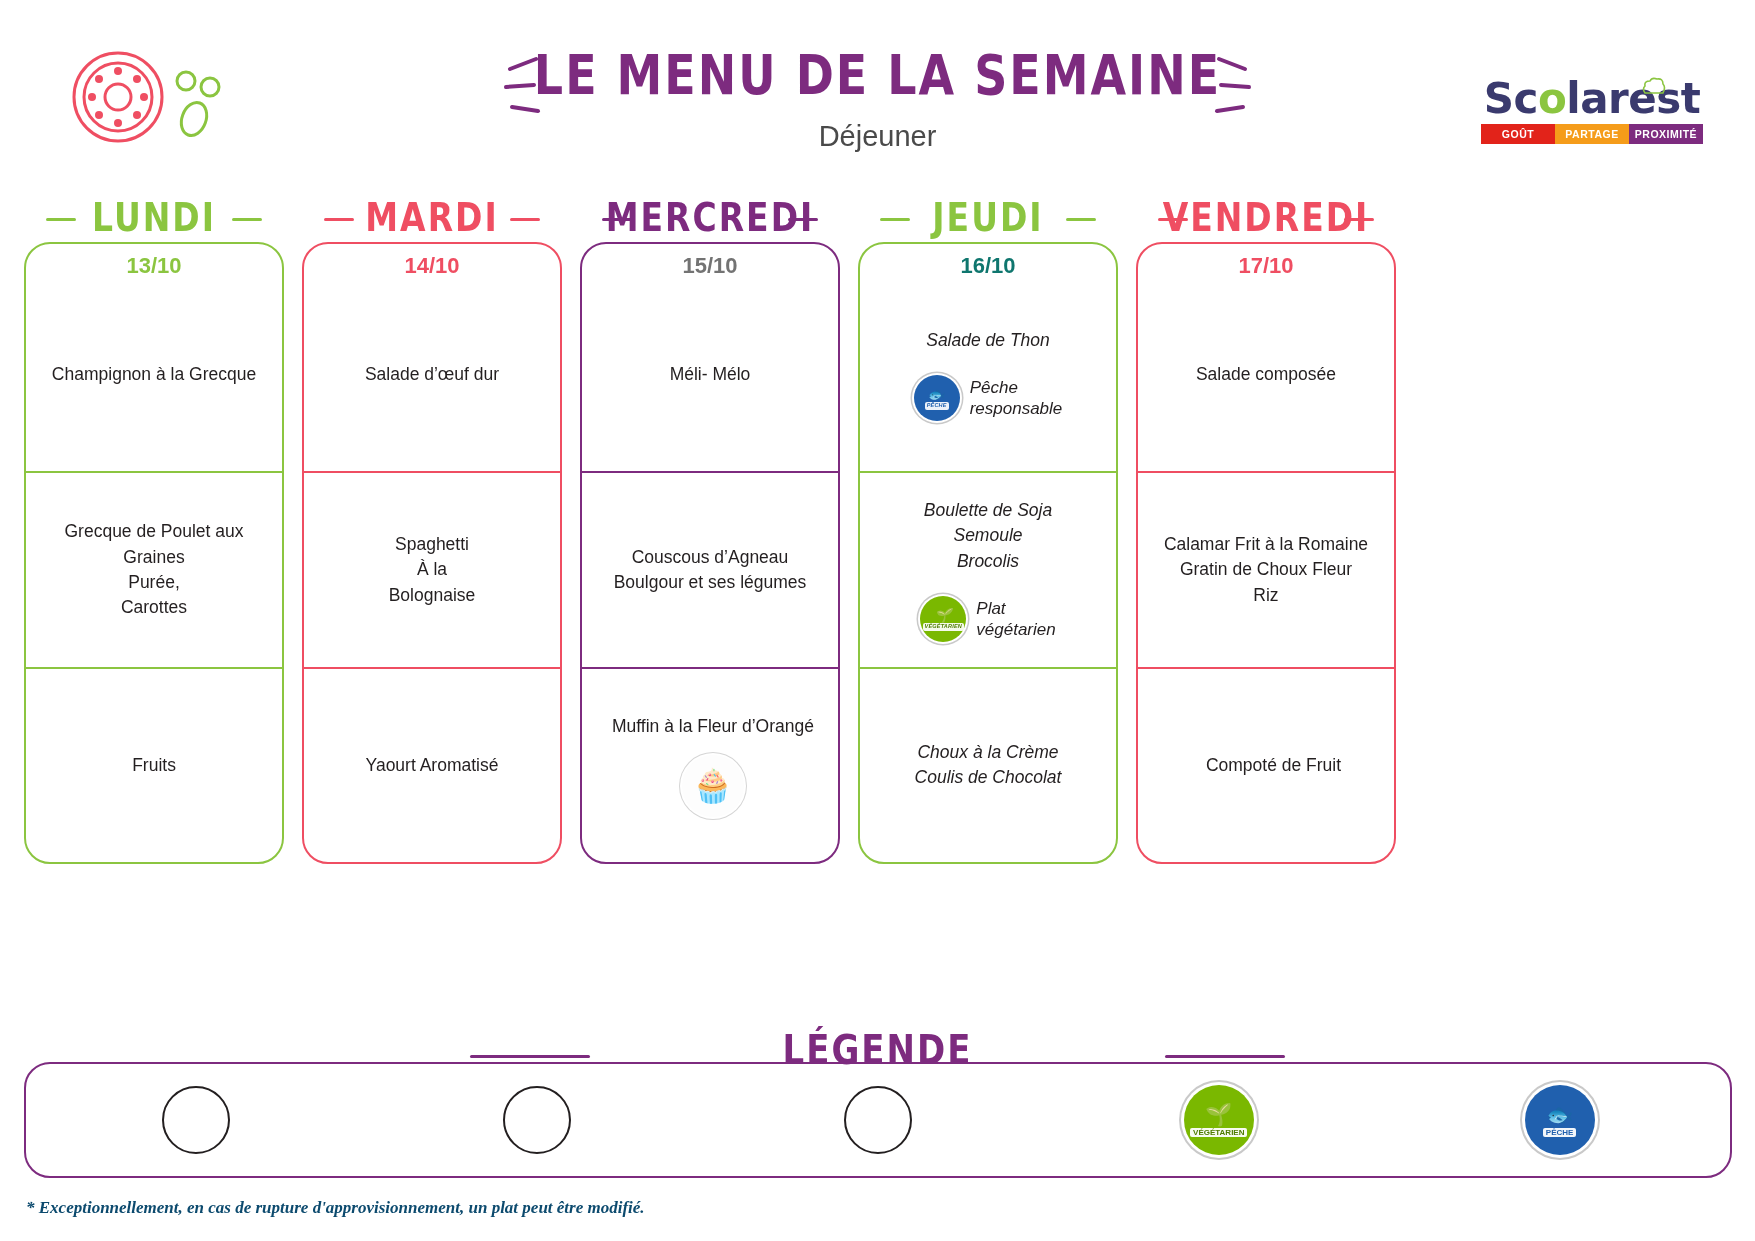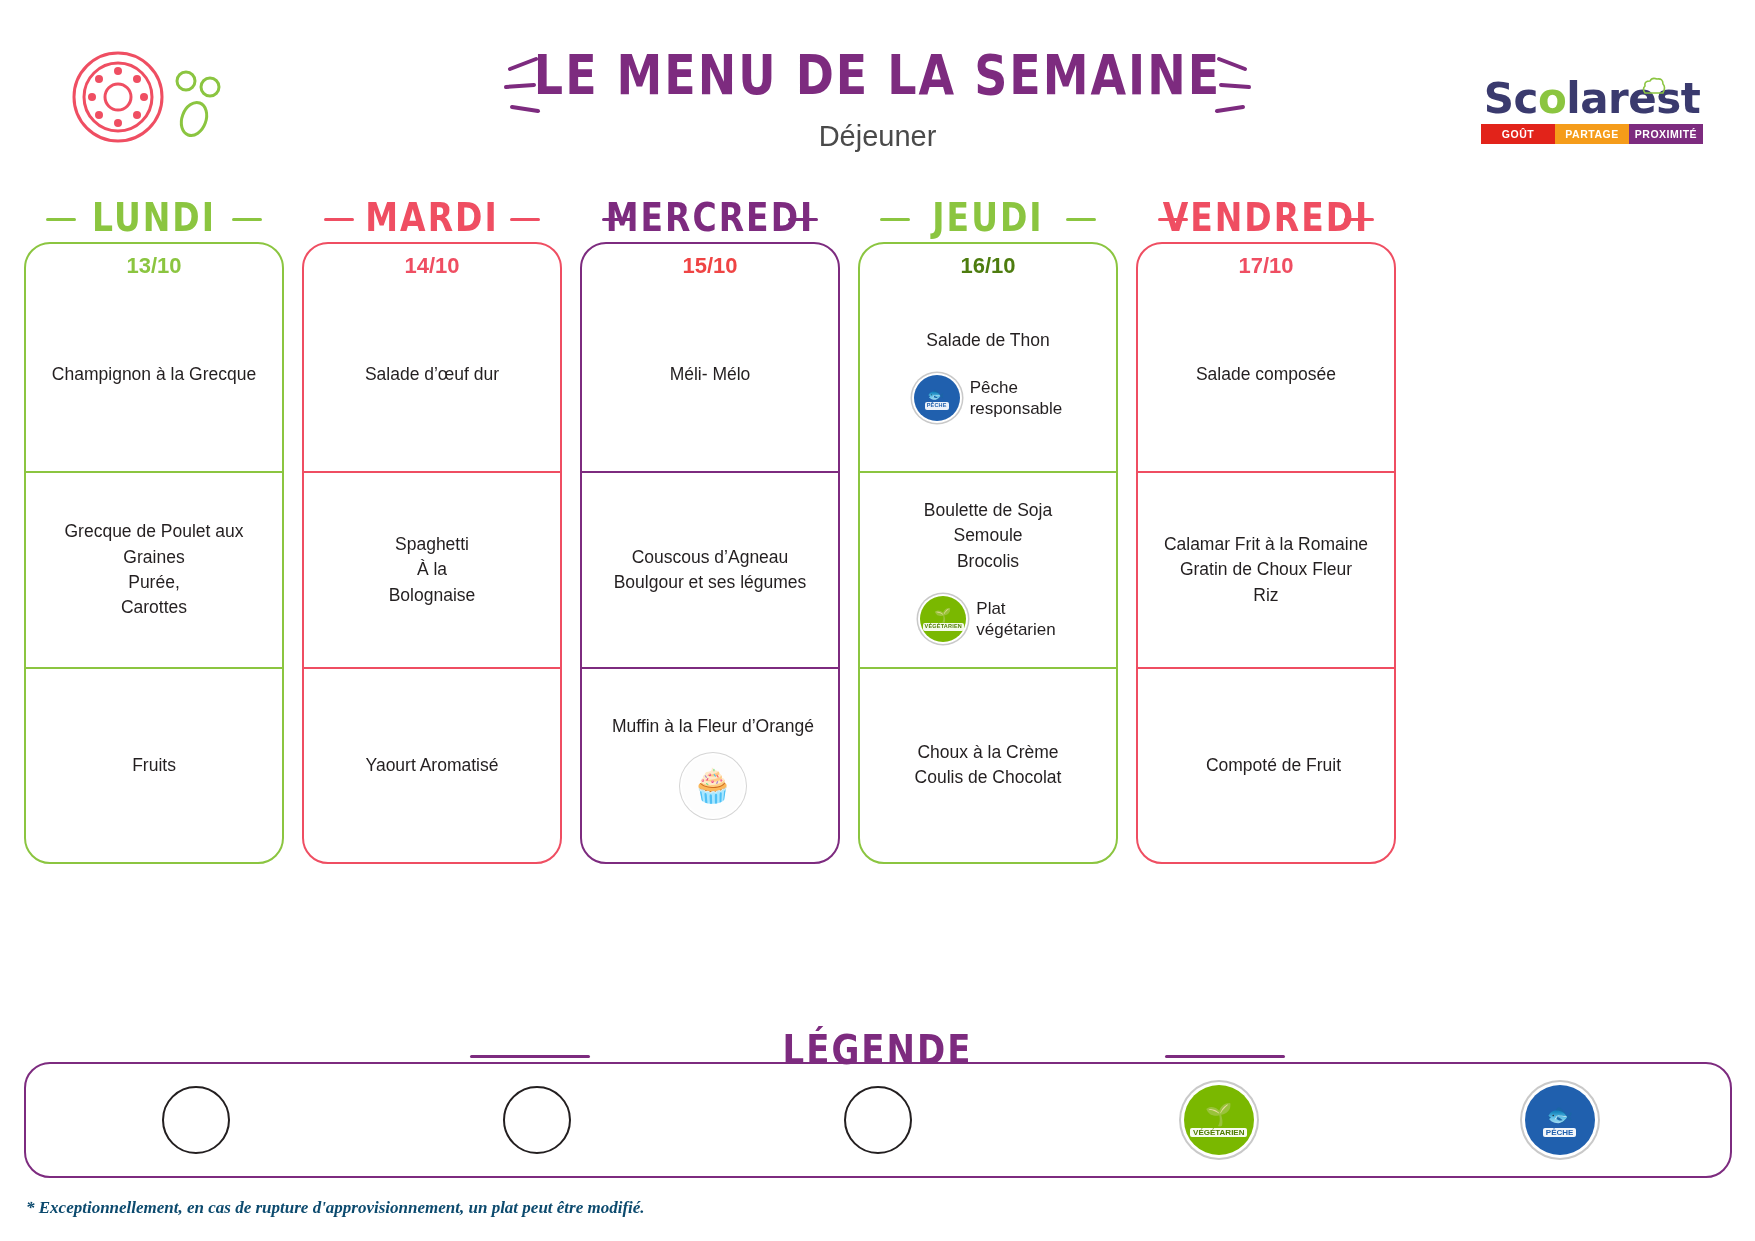--- a/index.html
+++ b/index.html
@@ -420,21 +420,21 @@
           </div>
         </div>
         <div class="meal" style="border-top-color: rgb(239, 78, 98);">
           <div class="meal-lines">
             <div>Yaourt Aromatisé</div>
           </div>
         </div>
       </div>
     </div>
     <div class="day">
-      <div class="day-head"><span class="dash l" style="background:#7d2b7f"></span><span class="dash r" style="background:#7d2b7f"></span><div class="day-name" style="color:#7d2b7f">MERCREDI</div><div class="day-date" style="color:#ef4444">15/10</div></div>
+      <div class="day-head"><span class="dash l" style="background:#7d2b7f"></span><span class="dash r" style="background:#7d2b7f"></span><div class="day-name" style="color:#7d2b7f">MERCREDI</div><div class="day-date" style="color:#737373">15/10</div></div>
       <div class="day-card" style="border-color: rgb(125, 43, 127);">
         <div class="meal" style="border-top-color: rgb(125, 43, 127);">
           <div class="meal-lines">
             <div>Méli- Mélo</div>
           </div>
         </div>
         <div class="meal" style="border-top-color: rgb(125, 43, 127);">
           <div class="meal-lines">
             <div>Couscous d’Agneau</div>
             <div>Boulgour et ses légumes</div>
@@ -442,22 +442,22 @@
         </div>
         <div class="meal" style="border-top-color: rgb(125, 43, 127); padding-left: 20px;">
           <div class="meal-lines">
             <div>Muffin à la Fleur d’Orangé</div>
           </div>
           <div class="muffin">🧁</div>
         </div>
       </div>
     </div>
     <div class="day">
-      <div class="day-head"><span class="dash l" style="background:#8bc540"></span><span class="dash r" style="background:#8bc540"></span><div class="day-name" style="color:#8bc540">JEUDI</div><div class="day-date" style="color:#4d7c0f">16/10</div></div>
-      <div class="day-card" style="border-color: rgb(139, 197, 64);">
+      <div class="day-head"><span class="dash l" style="background:#8bc540"></span><span class="dash r" style="background:#8bc540"></span><div class="day-name" style="color:#8bc540">JEUDI</div><div class="day-date" style="color:#0f766e">16/10</div></div>
+      <div class="day-card" style="border-color: rgb(139, 197, 64); font-style: italic;">
         <div class="meal" style="border-top-color: rgb(139, 197, 64);">
           <div class="meal-lines">
             <div>Salade de Thon</div>
           </div>
           <div class="badge-row">
             <div class="badge badge-fish">
               <span class="glyph">🐟</span>
               <span class="cap">PÊCHE</span>
             </div>
             <div class="badge-label">

